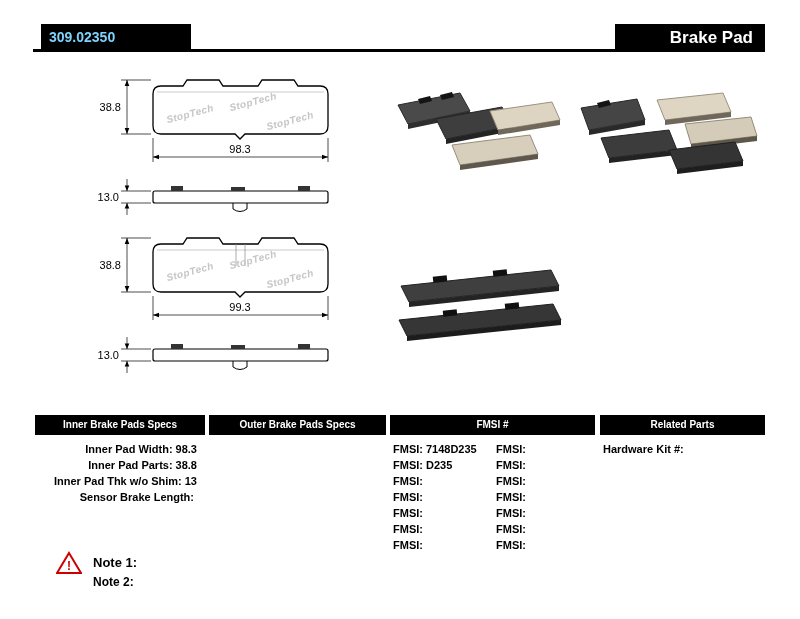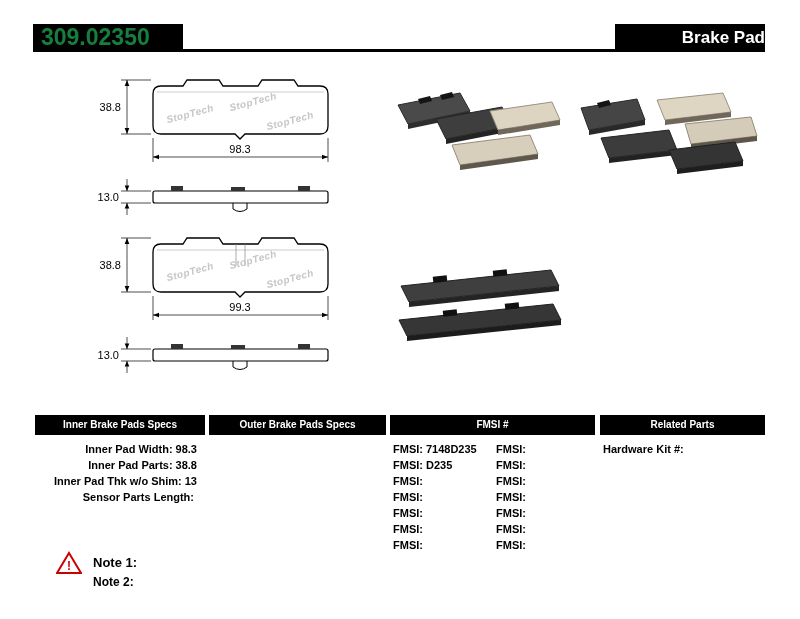--- a/index.html
+++ b/index.html
@@ -3,24 +3,24 @@
 <meta charset="utf-8">
 <style>
   * { margin:0; padding:0; box-sizing:border-box; }
   html,body { background:#fff; }
   body { font-family:"Liberation Sans", sans-serif; color:#000; }
   .page { position:relative; width:800px; height:619px; background:#fff; overflow:hidden; }
 
   
   .header { position:absolute; left:33px; top:24px; width:732px; height:28px; }
   .header-rule { position:absolute; left:0; right:0; bottom:0; height:3px; background:#000; }
-  .header-left  { position:absolute; left:0; top:0; width:150px; height:28px; background:#000; color:#15803d;
-                  font-size:23px; font-weight:bold; line-height:27px; padding-left:8px; }
+  .header-left  { position:absolute; left:8px; top:0; width:150px; height:28px; background:#000; color:#7dd3fc;
+                  font-size:14px; font-weight:bold; line-height:27px; padding-left:8px; }
   .header-right { position:absolute; right:0; top:0; width:150px; height:28px; background:#000; color:#fff;
-                  font-size:17px; font-weight:bold; line-height:27px; text-align:right; padding-right:0; }
+                  font-size:17px; font-weight:bold; line-height:27px; text-align:right; padding-right:12px; }
 
   
   .d1 { position:absolute; left:95px;  top:72px;  }
   .d2 { position:absolute; left:95px;  top:176px; }
   .d3 { position:absolute; left:95px;  top:230px; }
   .d4 { position:absolute; left:95px;  top:334px; }
   .p1 { position:absolute; left:390px; top:85px;  }
   .p2 { position:absolute; left:573px; top:88px;  }
   .p3 { position:absolute; left:393px; top:262px; }
   svg text { font-family:"Liberation Sans", sans-serif; }
@@ -178,21 +178,21 @@
     <div class="spec-row">
       <span class="lbl">Inner Pad Width:</span><span class="val">98.3</span>
     </div>
     <div class="spec-row">
       <span class="lbl">Inner Pad Parts:</span><span class="val">38.8</span>
     </div>
     <div class="spec-row">
       <span class="lbl">Inner Pad Thk w/o Shim:</span><span class="val">13</span>
     </div>
     <div class="spec-row">
-      <span class="lbl">Sensor Parts Length:</span><span class="val"></span>
+      <span class="lbl">Sensor Brake Length:</span><span class="val"></span>
     </div>
   </div>
 
 
   <div class="spec-col col-fmsi-1">
     <div class="spec-row">
       <span class="lbl">FMSI:</span><span class="val">7148D235</span>
     </div>
     <div class="spec-row">
       <span class="lbl">FMSI:</span><span class="val">D235</span>

